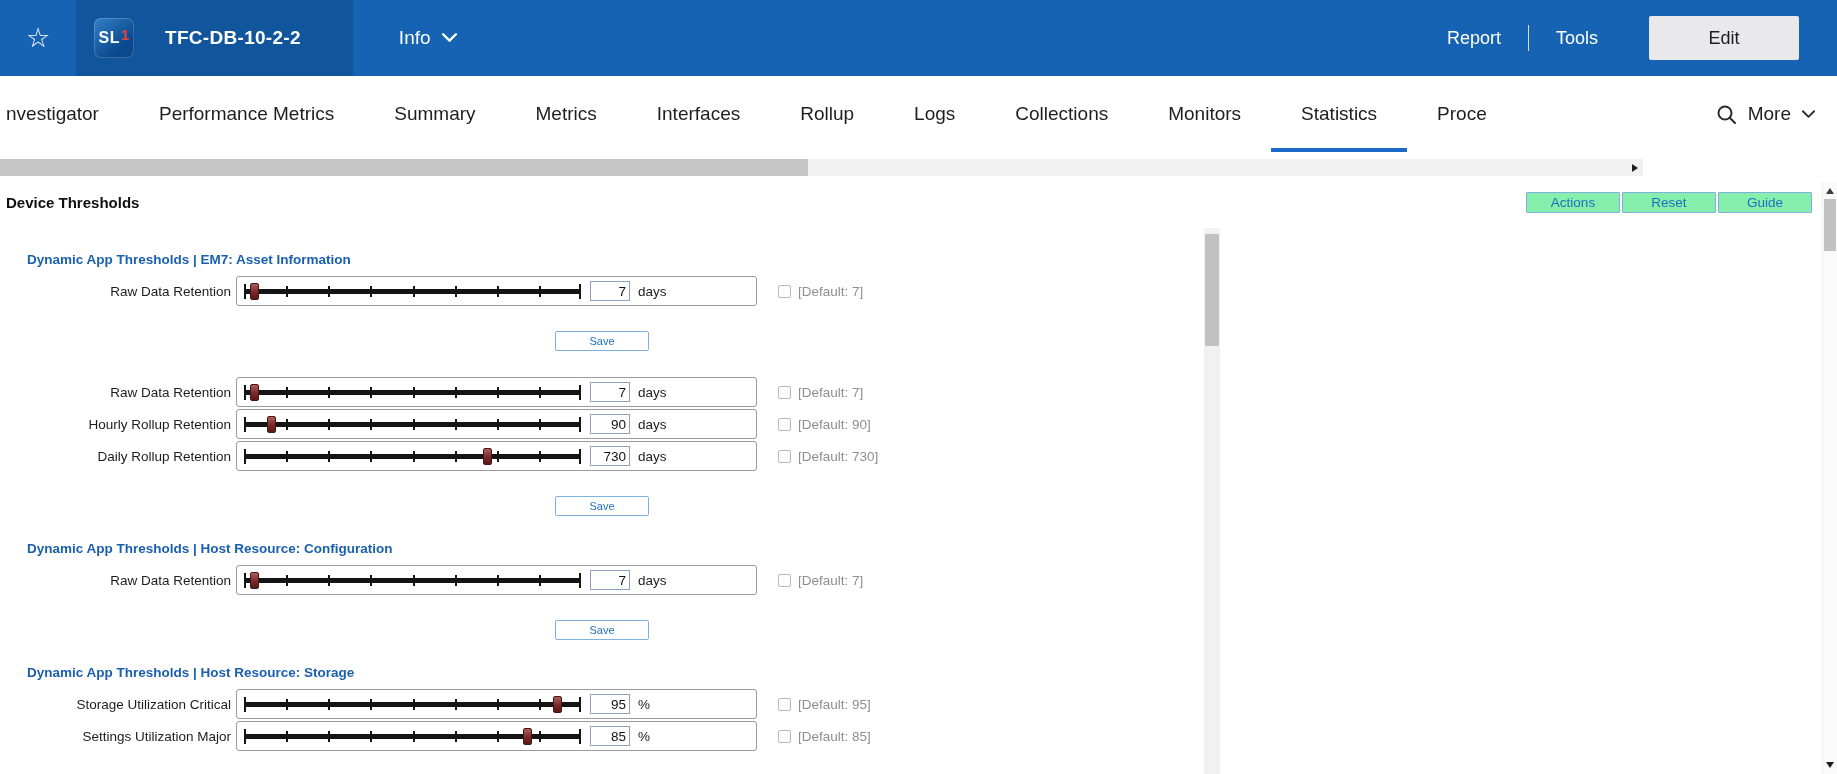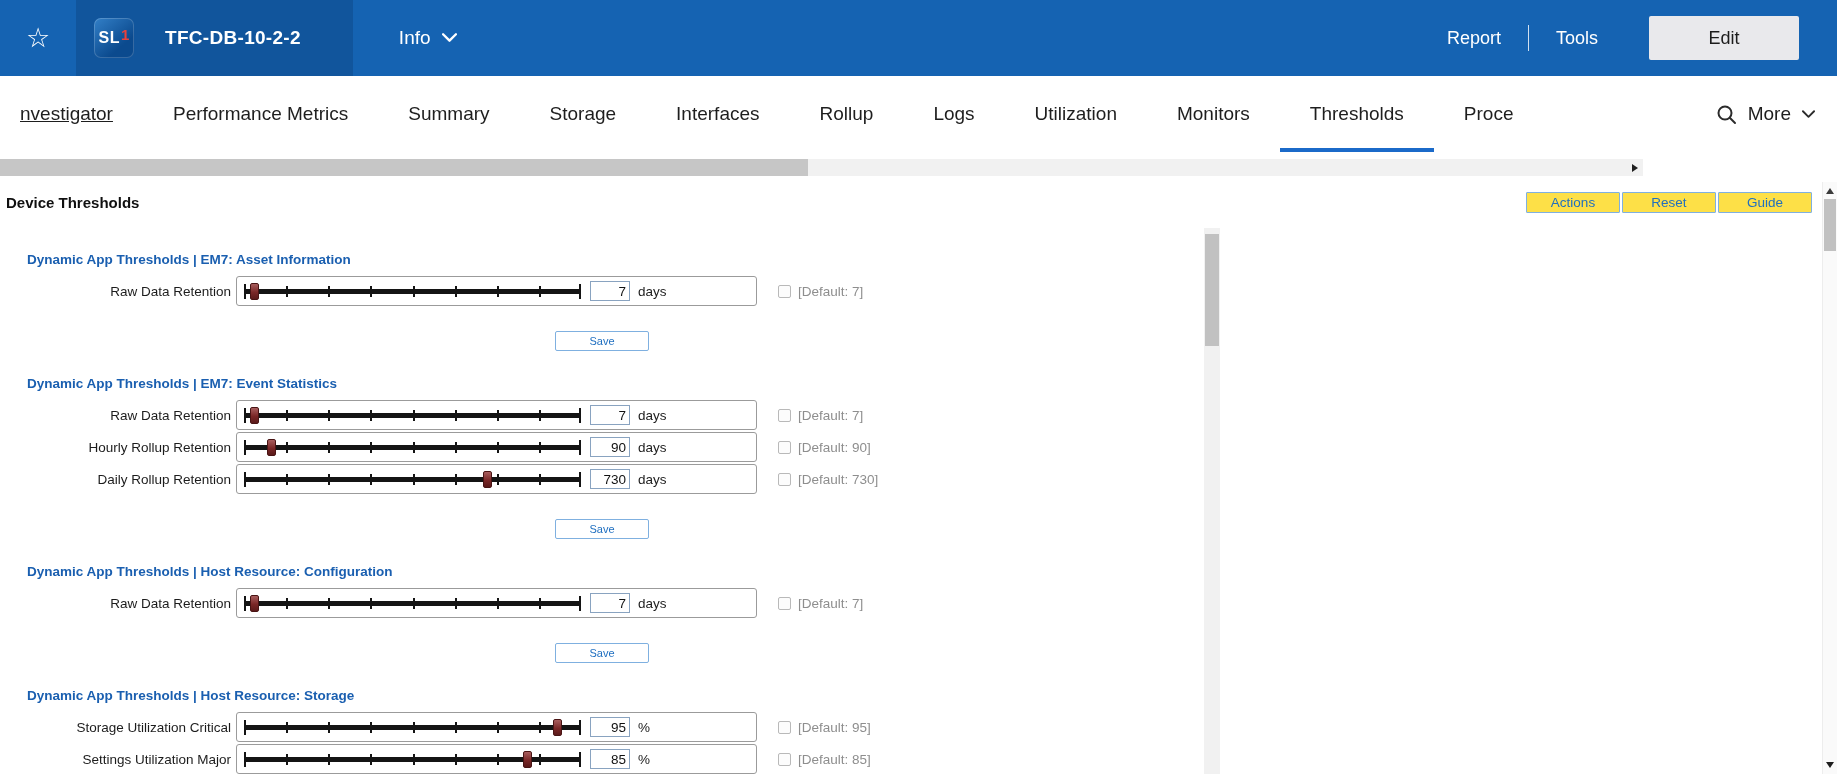--- a/index.html
+++ b/index.html
@@ -21,37 +21,37 @@
   .flex-spacer { flex: 1; }
   .hdr-link { color: #fff; font-size: 18px; padding: 0 27px; cursor: pointer; }
   .vdiv { width: 1px; height: 26px; background: rgba(255,255,255,.8); }
   .edit-btn { width: 150px; height: 44px; margin: 0 38px 0 24px; background: var(--edit-bg,#e9e9ec); border: 0; border-radius: 2px;
               font-size: 18px; color: #1c1c1c; font-family: inherit; cursor: pointer; }
 
   
   .tabbar { height: 76px; background: #fff; position: relative; display: flex; align-items: stretch; overflow: hidden; padding-right: 230px; }
   .tabs { display: flex; align-items: stretch; }
   .tab { display: flex; align-items: center; padding: 0 30px; font-size: 19px; color: #1e1e1e; white-space: nowrap; cursor: pointer; }
-  .tab:first-child { padding-left: 20px; text-decoration: underline; }
+  .tab:first-child { padding-left: 6px; }
   .tab.active { box-shadow: inset 0 -4px 0 var(--accent,#1b6ac9); }
   .more-group { position: absolute; right: 22px; top: 0; height: 100%; display: flex; align-items: center; gap: 11px; background: #fff; padding-left: 14px; cursor: pointer; }
   .more-label { font-size: 19px; color: #1e1e1e; }
 
   
   .hscroll-row { height: 17px; margin-top: 7px; position: relative; background: #fff; }
   .hscroll { position: absolute; left: 0; top: 0; width: 1643px; height: 17px; background: var(--scrollbar-track,#f1f1f1); }
   .hthumb { position: absolute; left: 0; top: 0; width: 808px; height: 17px; background: #c6c6c6; }
   .harrow { position: absolute; right: 0; top: 0; width: 17px; height: 17px; display: flex; align-items: center; justify-content: center; }
 
   
   .content { position: relative; height: 598px; }
   .content-header { height: 52px; display: flex; align-items: center; justify-content: space-between; padding: 0 25px 0 6px; }
   .page-title { font-size: 15px; font-weight: 700; color: #101010; }
   .toolbar-btns { display: flex; gap: 2px; }
-  .tbtn { width: 94px; height: 21px; background: #fde047; border: 1px solid var(--button-border,#7fb0e0); color: var(--button-blue,#1f6fc0);
+  .tbtn { width: 94px; height: 21px; background: #86efac; border: 1px solid var(--button-border,#7fb0e0); color: var(--button-blue,#1f6fc0);
           font-size: 13.5px; font-family: inherit; border-radius: 1px; padding: 0; cursor: pointer; }
 
   .pane { position: relative; width: 1204px; height: 546px; padding-top: 24px; overflow: hidden; }
   .sec-title { margin: 0 0 8px 27px; font-size: 13.5px; font-weight: 700; color: var(--link-blue,#1a5fb0); cursor: pointer; }
   .tsec { margin-bottom: 25px; }
   .trow { display: flex; align-items: center; height: 32px; }
   .rlabel { width: 236px; text-align: right; padding-right: 5px; font-size: 13.5px; color: #1c1c1c; }
   .sbox { display: flex; align-items: center; width: 521px; height: 30px; border: 1px solid #9b9b9b; border-radius: 3px; background: #fff; padding-left: 7px; }
   .slider { position: relative; width: 337px; height: 21px; margin-right: 9px; cursor: pointer; }
   .strack { position: absolute; left: 0; right: 0; top: 8px; height: 5px; background: #141414; }
@@ -104,27 +104,27 @@
   <div class="vdiv"></div>
   <div class="hdr-link">Tools</div>
   <button class="edit-btn">Edit</button>
 </header>
 
 <nav class="tabbar">
   <div class="tabs" id="tabs">
       <div class="tab">nvestigator</div>
       <div class="tab">Performance Metrics</div>
       <div class="tab">Summary</div>
-      <div class="tab">Storage</div>
+      <div class="tab">Metrics</div>
       <div class="tab">Interfaces</div>
       <div class="tab">Rollup</div>
       <div class="tab">Logs</div>
-      <div class="tab">Utilization</div>
+      <div class="tab">Collections</div>
       <div class="tab">Monitors</div>
-      <div class="tab active">Thresholds</div>
+      <div class="tab active">Statistics</div>
       <div class="tab">Proce</div>
     </div>
   <div class="more-group">
     <svg width="21" height="21" viewBox="0 0 21 21">
       <circle cx="9" cy="9" r="6.5" fill="none" stroke="#2b2b2b" stroke-width="2"></circle>
       <line x1="14" y1="14" x2="19" y2="19" stroke="#2b2b2b" stroke-width="2" stroke-linecap="round"></line>
     </svg>
     <span class="more-label">More</span>
     <svg width="13" height="9" viewBox="0 0 14 9">
       <path d="M1 1l6 6 6-6" fill="none" stroke="#2b2b2b" stroke-width="2" stroke-linecap="round" stroke-linejoin="round"></path>
@@ -174,21 +174,20 @@
             <span class="unit">days</span>
           </div>
           <span class="cbox"></span>
           <span class="dlabel">[Default: 7]</span>
         </div>
         <div class="saverow">
           <button class="savebtn">Save</button>
         </div>
       </section>
       <section class="tsec">
-        <div class="sec-title">Dynamic App Thresholds | EM7: Event Statistics</div>
         <div class="trow">
           <div class="rlabel">Raw Data Retention</div>
           <div class="sbox">
             <div class="slider">
               <div class="strack"></div>
               <i class="tick end" style="left: 0px;"></i>
               <i class="tick" style="left: 12.5%;"></i>
               <i class="tick" style="left: 25%;"></i>
               <i class="tick" style="left: 37.5%;"></i>
               <i class="tick" style="left: 50%;"></i>

